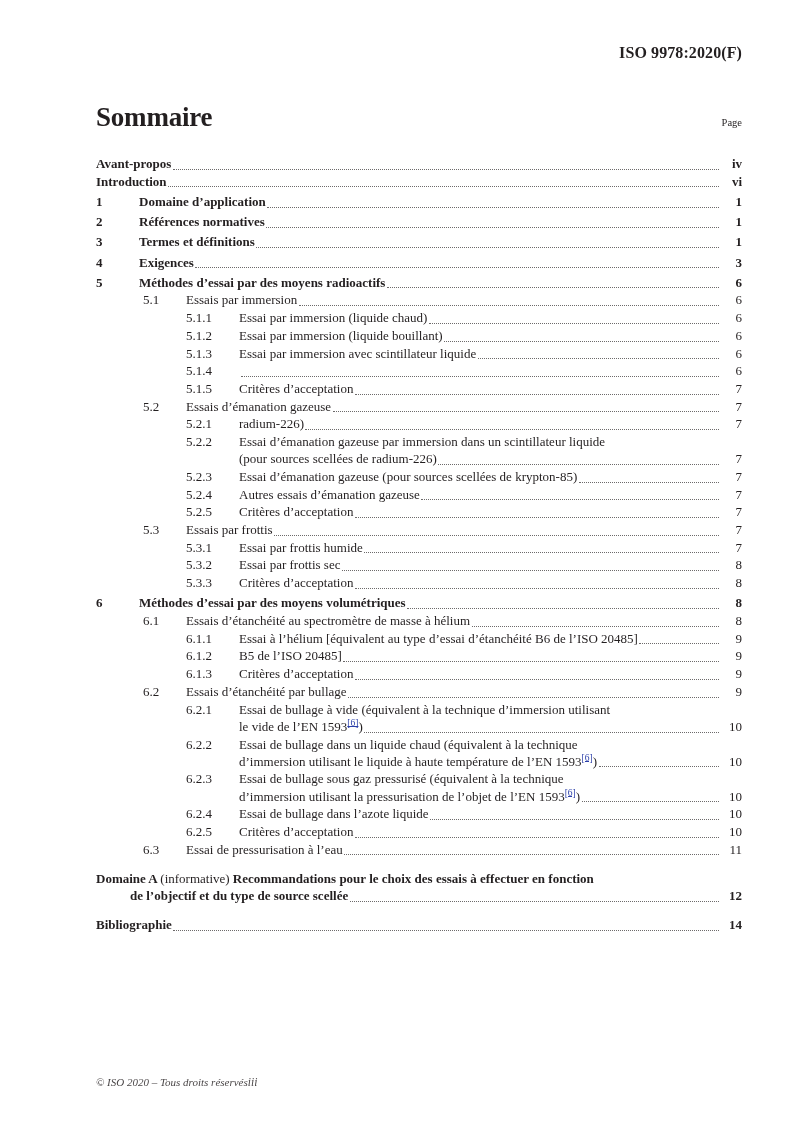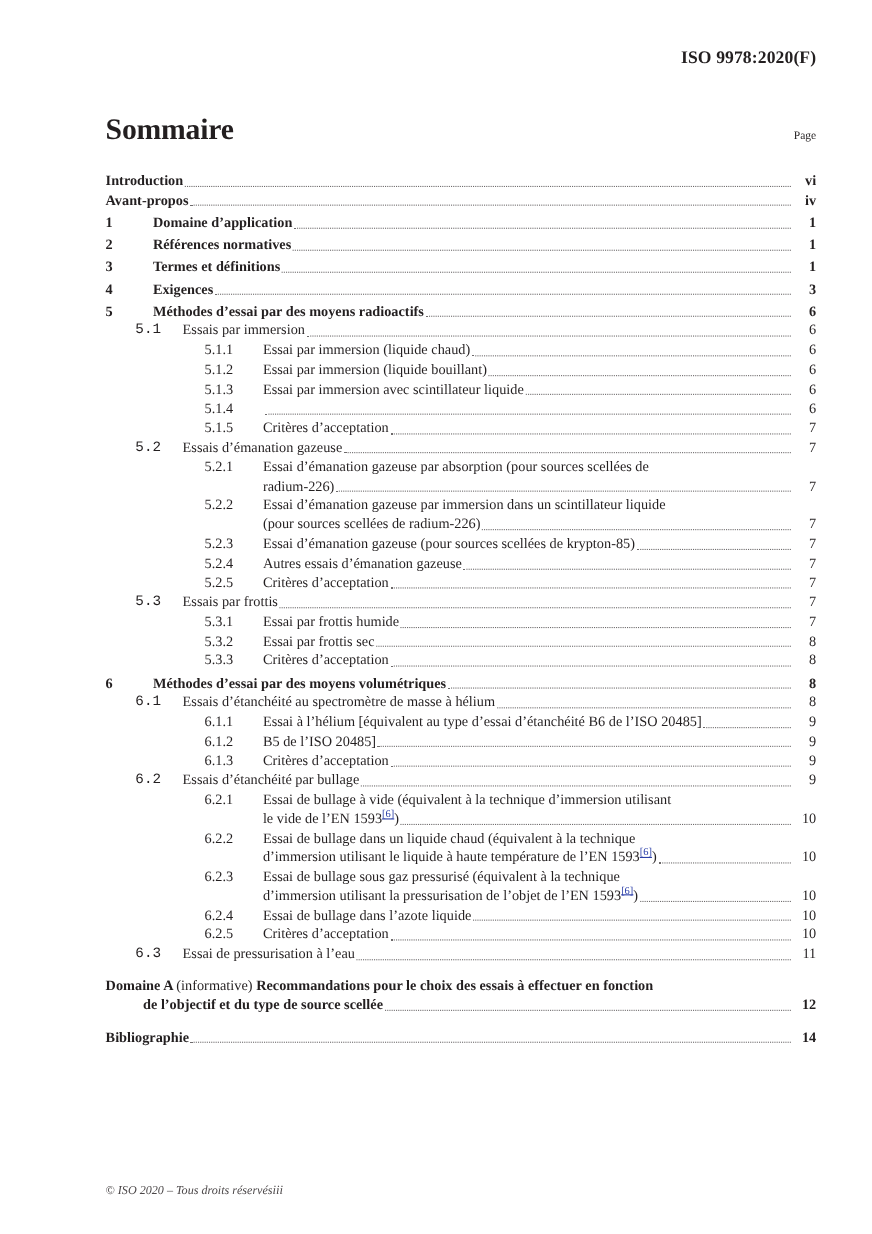--- a/index.html
+++ b/index.html
@@ -117,21 +117,21 @@
   .lvl-front .num { width: 0; }
   .lvl-front .pg { width: 22px; }
 
   
   .lvl-1 { font-weight: bold; margin-top: 3.0px; }
   .lvl-1 .num { width: 43px; }
   .lvl-1 .pg { width: 22px; }
 
   
   .lvl-2 { font-weight: normal; }
-  .lvl-2 .num { width: 43px; margin-left: 27px; font-family: Liberation Mono, monospace; }
+  .lvl-2 .num { width: 43px; margin-left: 47px; }
   .lvl-2 .pg { width: 22px; }
 
   
   .lvl-3 { font-weight: normal; }
   .lvl-3 .num { width: 53px; margin-left: 90px; }
   .lvl-3 .pg { width: 22px; }
 
   
   .lvl-annex { font-weight: bold; margin-top: 12px; }
   .lvl-annex .num { width: 0; }
@@ -177,33 +177,33 @@
   <div class="title-row">
     <div class="toc-title">Sommaire</div>
     <div class="page-label">Page</div>
   </div>
 
   <div class="toc" id="toc-root">
       <div class="toc-entry lvl-front">
         <div class="num"></div>
         <div class="body-col">
           <div class="leader-line">
-            <span class="label">Introduction</span>
-            <span class="dots"></span>
-            <span class="pg">vi</span>
+            <span class="label">Avant-propos</span>
+            <span class="dots"></span>
+            <span class="pg">iv</span>
           </div>
         </div>
       </div>
       <div class="toc-entry lvl-front">
         <div class="num"></div>
         <div class="body-col">
           <div class="leader-line">
-            <span class="label">Avant-propos</span>
-            <span class="dots"></span>
-            <span class="pg">iv</span>
+            <span class="label">Introduction</span>
+            <span class="dots"></span>
+            <span class="pg">vi</span>
           </div>
         </div>
       </div>
       <div class="toc-entry lvl-1">
         <div class="num">1</div>
         <div class="body-col">
           <div class="leader-line">
             <span class="label">Domaine d’application</span>
             <span class="dots"></span>
             <span class="pg">1</span>
@@ -315,21 +315,20 @@
           <div class="leader-line">
             <span class="label">Essais d’émanation gazeuse</span>
             <span class="dots"></span>
             <span class="pg">7</span>
           </div>
         </div>
       </div>
       <div class="toc-entry lvl-3">
         <div class="num">5.2.1</div>
         <div class="body-col">
-          <div class="wrap-line">Essai d’émanation gazeuse par absorption (pour sources scellées de</div>
           <div class="leader-line">
             <span class="label">radium-226)</span>
             <span class="dots"></span>
             <span class="pg">7</span>
           </div>
         </div>
       </div>
       <div class="toc-entry lvl-3">
         <div class="num">5.2.2</div>
         <div class="body-col">

